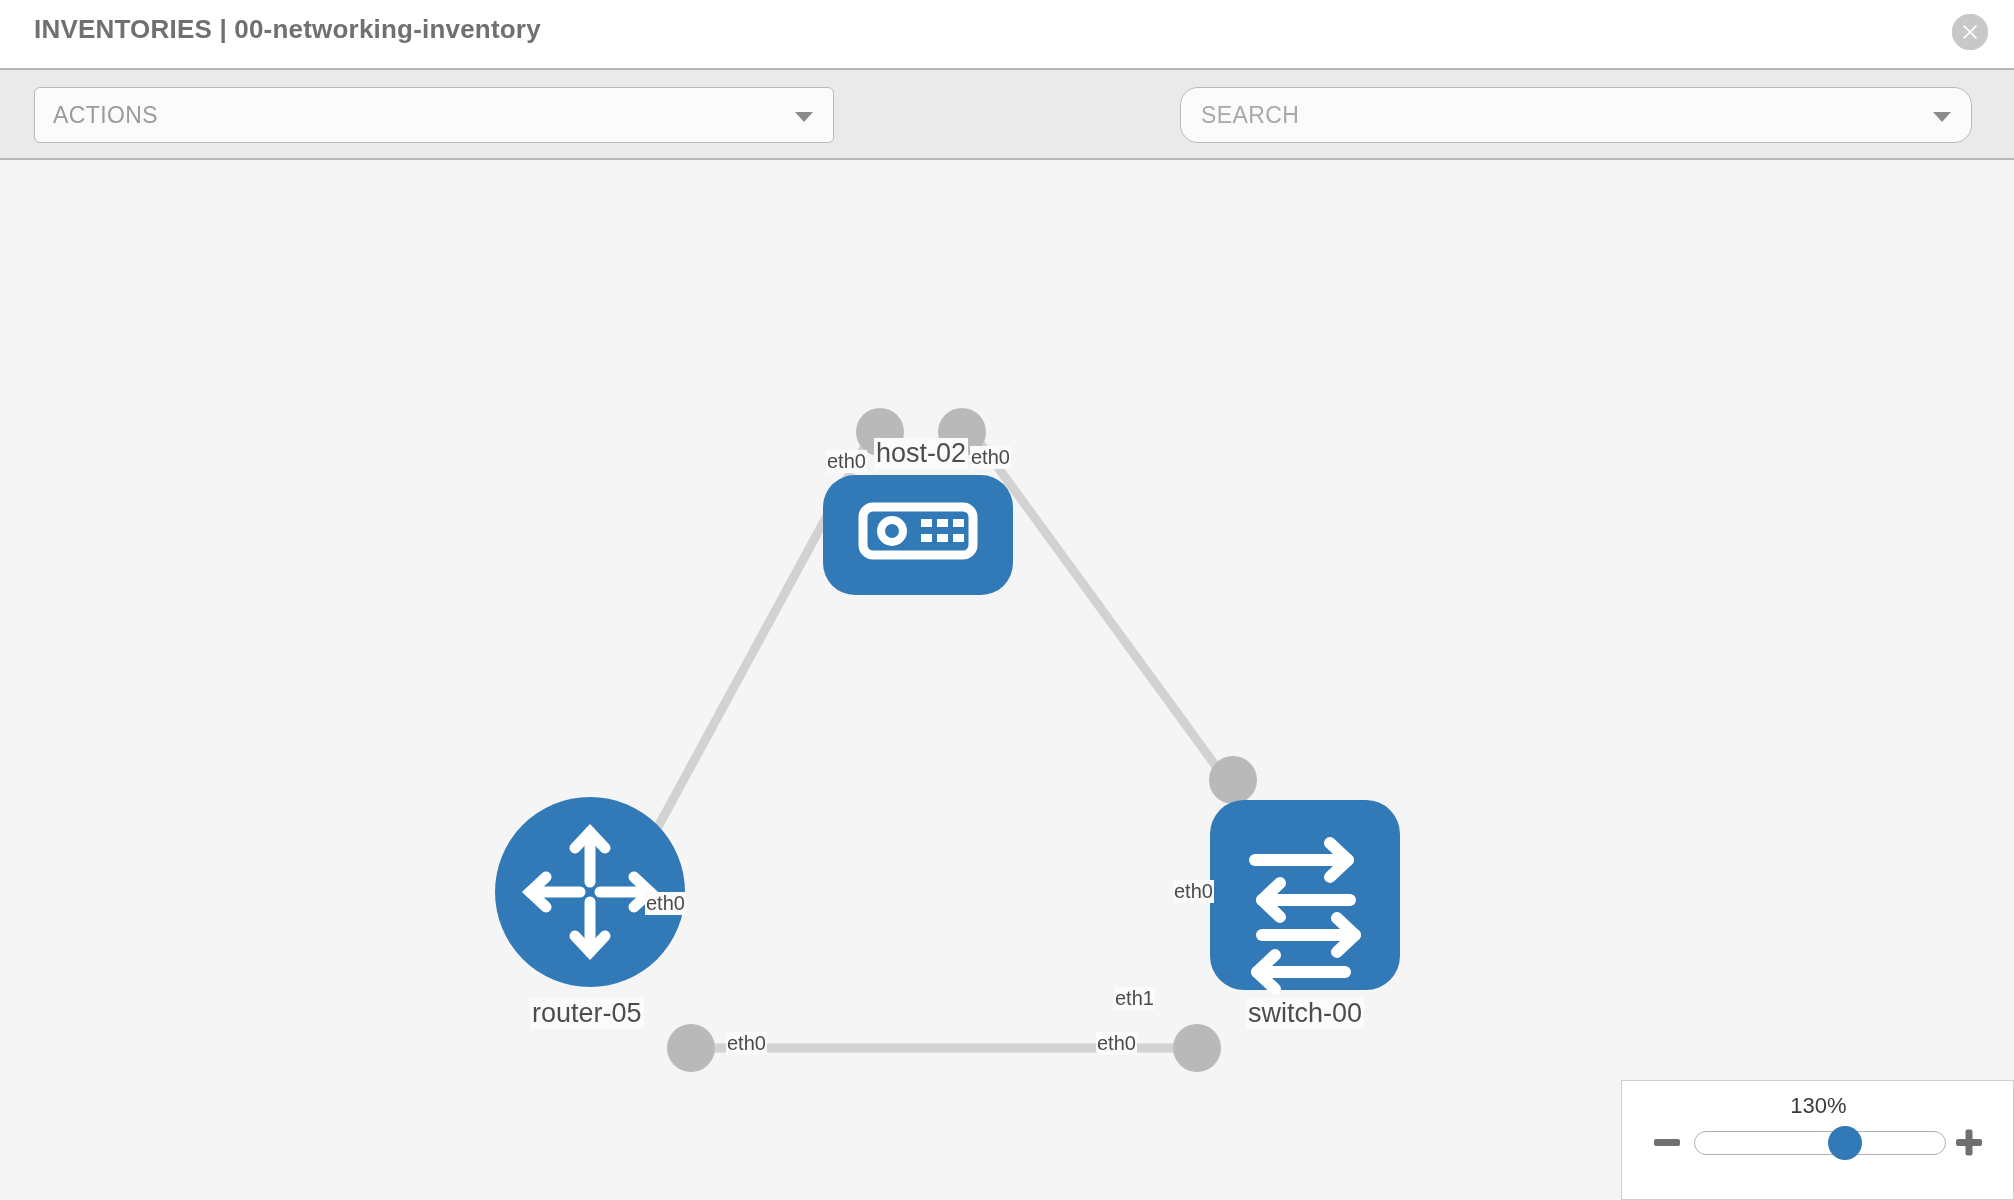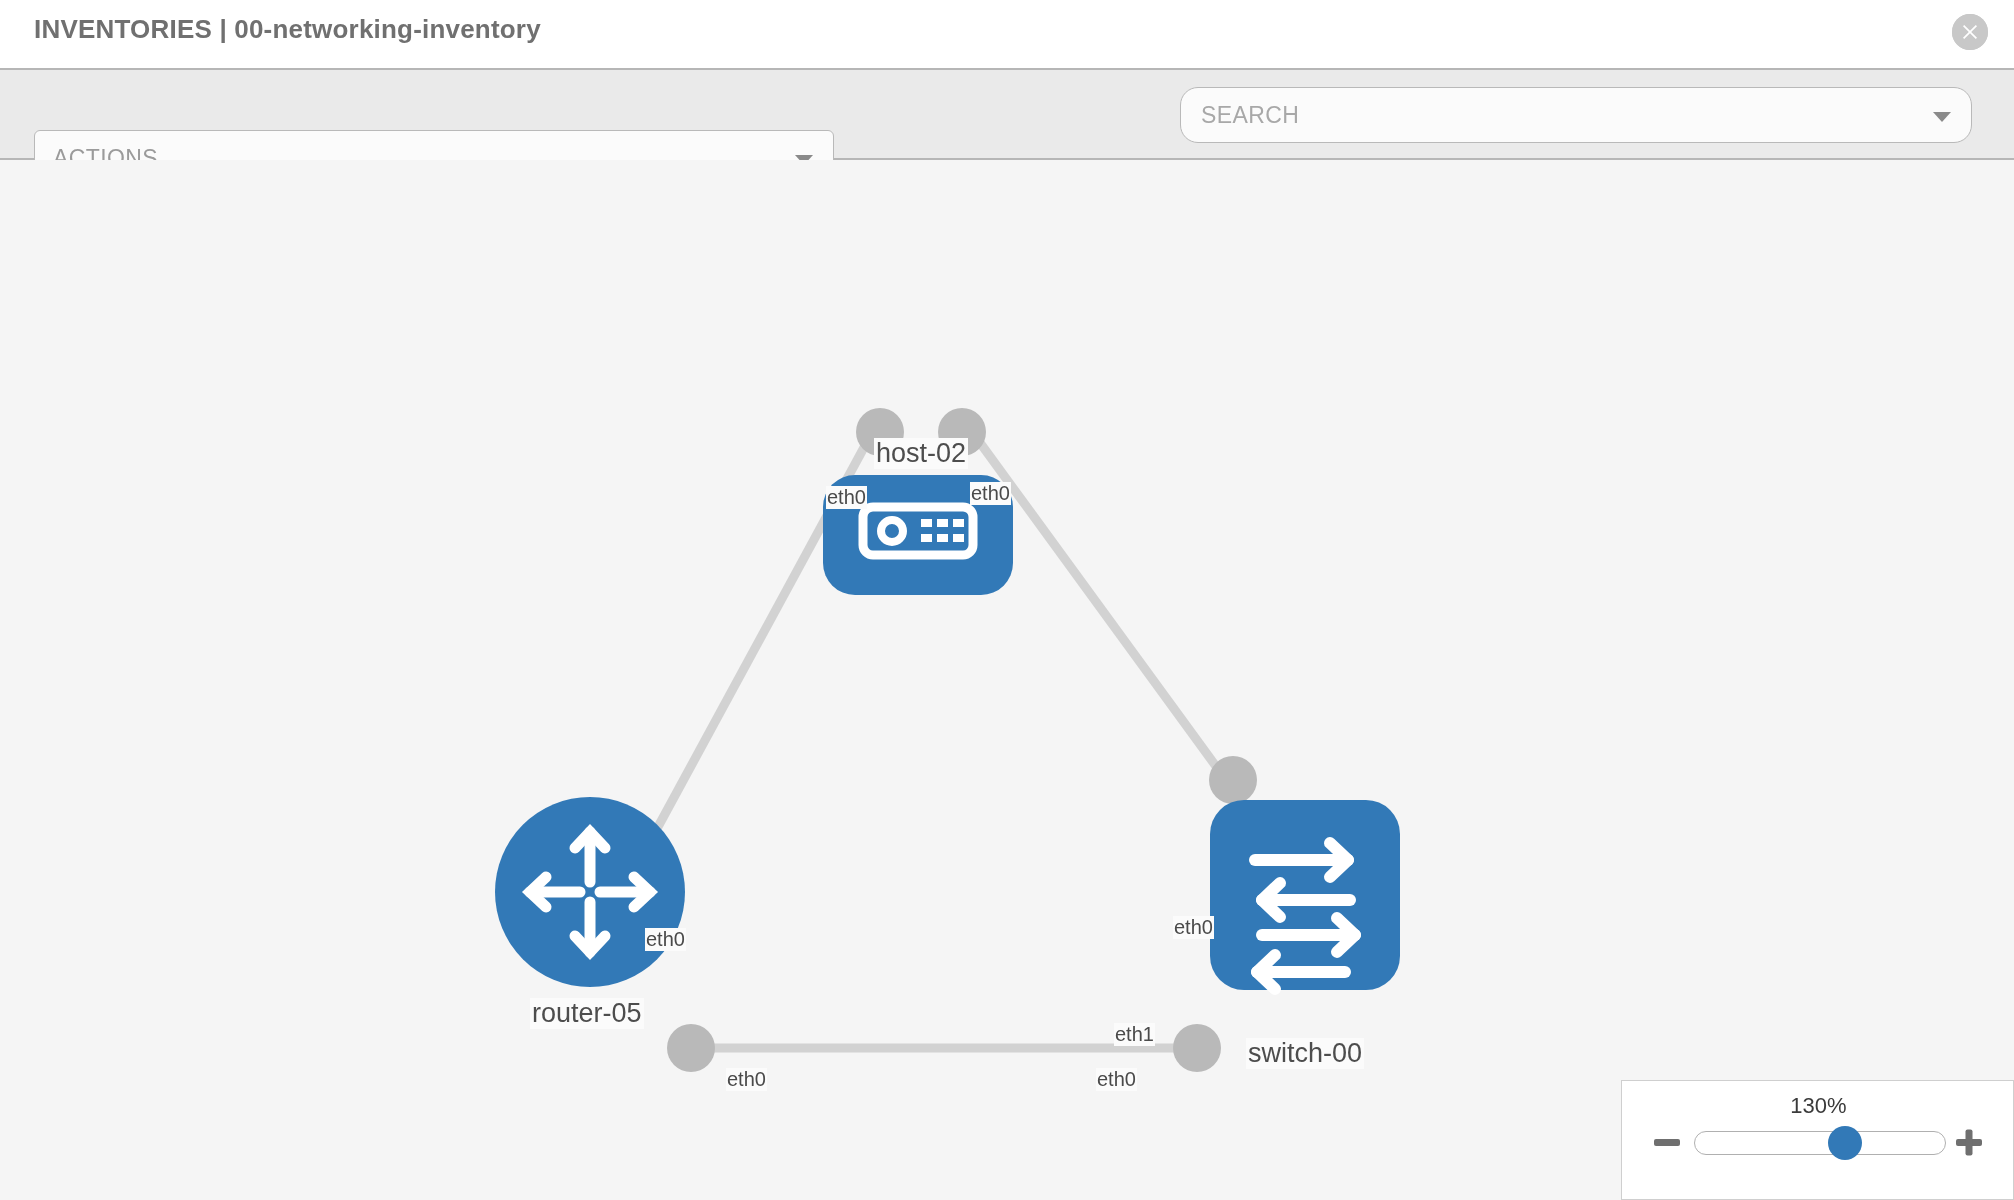--- a/index.html
+++ b/index.html
@@ -61,21 +61,20 @@
   }
   .actions-select {
     position: absolute;
     left: 34px; top: 17px;
     width: 800px; height: 56px;
     background: #fbfbfb;
     border: 1px solid #b9b9b9;
     border-radius: 6px;
     box-sizing: border-box;
     cursor: pointer;
-    margin-top: 43px;
   }
   .actions-label {
     position: absolute;
     left: 18px; top: 14px;
     font-size: 23px;
     color: #9b9b9b;
     letter-spacing: 0.4px;
   }
   .caret {
     position: absolute;
@@ -137,21 +136,20 @@
     white-space: nowrap;
     padding: 0 2px;
   }
   .port-label {
     position: absolute;
     font-size: 20px;
     color: #4a4a4a;
     background: #fbfbfb;
     white-space: nowrap;
     padding: 0 1px;
-    margin-top: 36px;
   }
 
   
   .zoom-panel {
     position: absolute;
     left: 1621px; top: 1080px;
     width: 393px; height: 120px;
     background: #ffffff;
     border: 1px solid #cfcfcf;
     box-sizing: border-box;
@@ -293,21 +291,21 @@
           <path d="M1262 775 L1355 775"></path>
           <path d="M1337 758 L1355 775 L1337 792"></path>
           <path d="M1345 812 L1257 812"></path>
           <path d="M1275 795 L1257 812 L1275 829"></path>
         </g>
       </g>
     </svg>
 
     <div class="node-label" style="left:874px; top:278px;">host-02</div>
     <div class="node-label" style="left:530px; top:838px;">router-05</div>
-    <div class="node-label" style="left:1246px; top:838px;margin-top:40px;">switch-00</div>
+    <div class="node-label" style="left:1246px; top:838px;">switch-00</div>
 
     <div class="port-label" style="left:826px; top:290px;">eth0</div>
     <div class="port-label" style="left:970px; top:286px;">eth0</div>
     <div class="port-label" style="left:645px; top:732px;">eth0</div>
     <div class="port-label" style="left:1173px; top:720px;">eth0</div>
     <div class="port-label" style="left:726px; top:872px;">eth0</div>
     <div class="port-label" style="left:1096px; top:872px;">eth0</div>
     <div class="port-label" style="left:1114px; top:827px;">eth1</div>
   </div>
 

